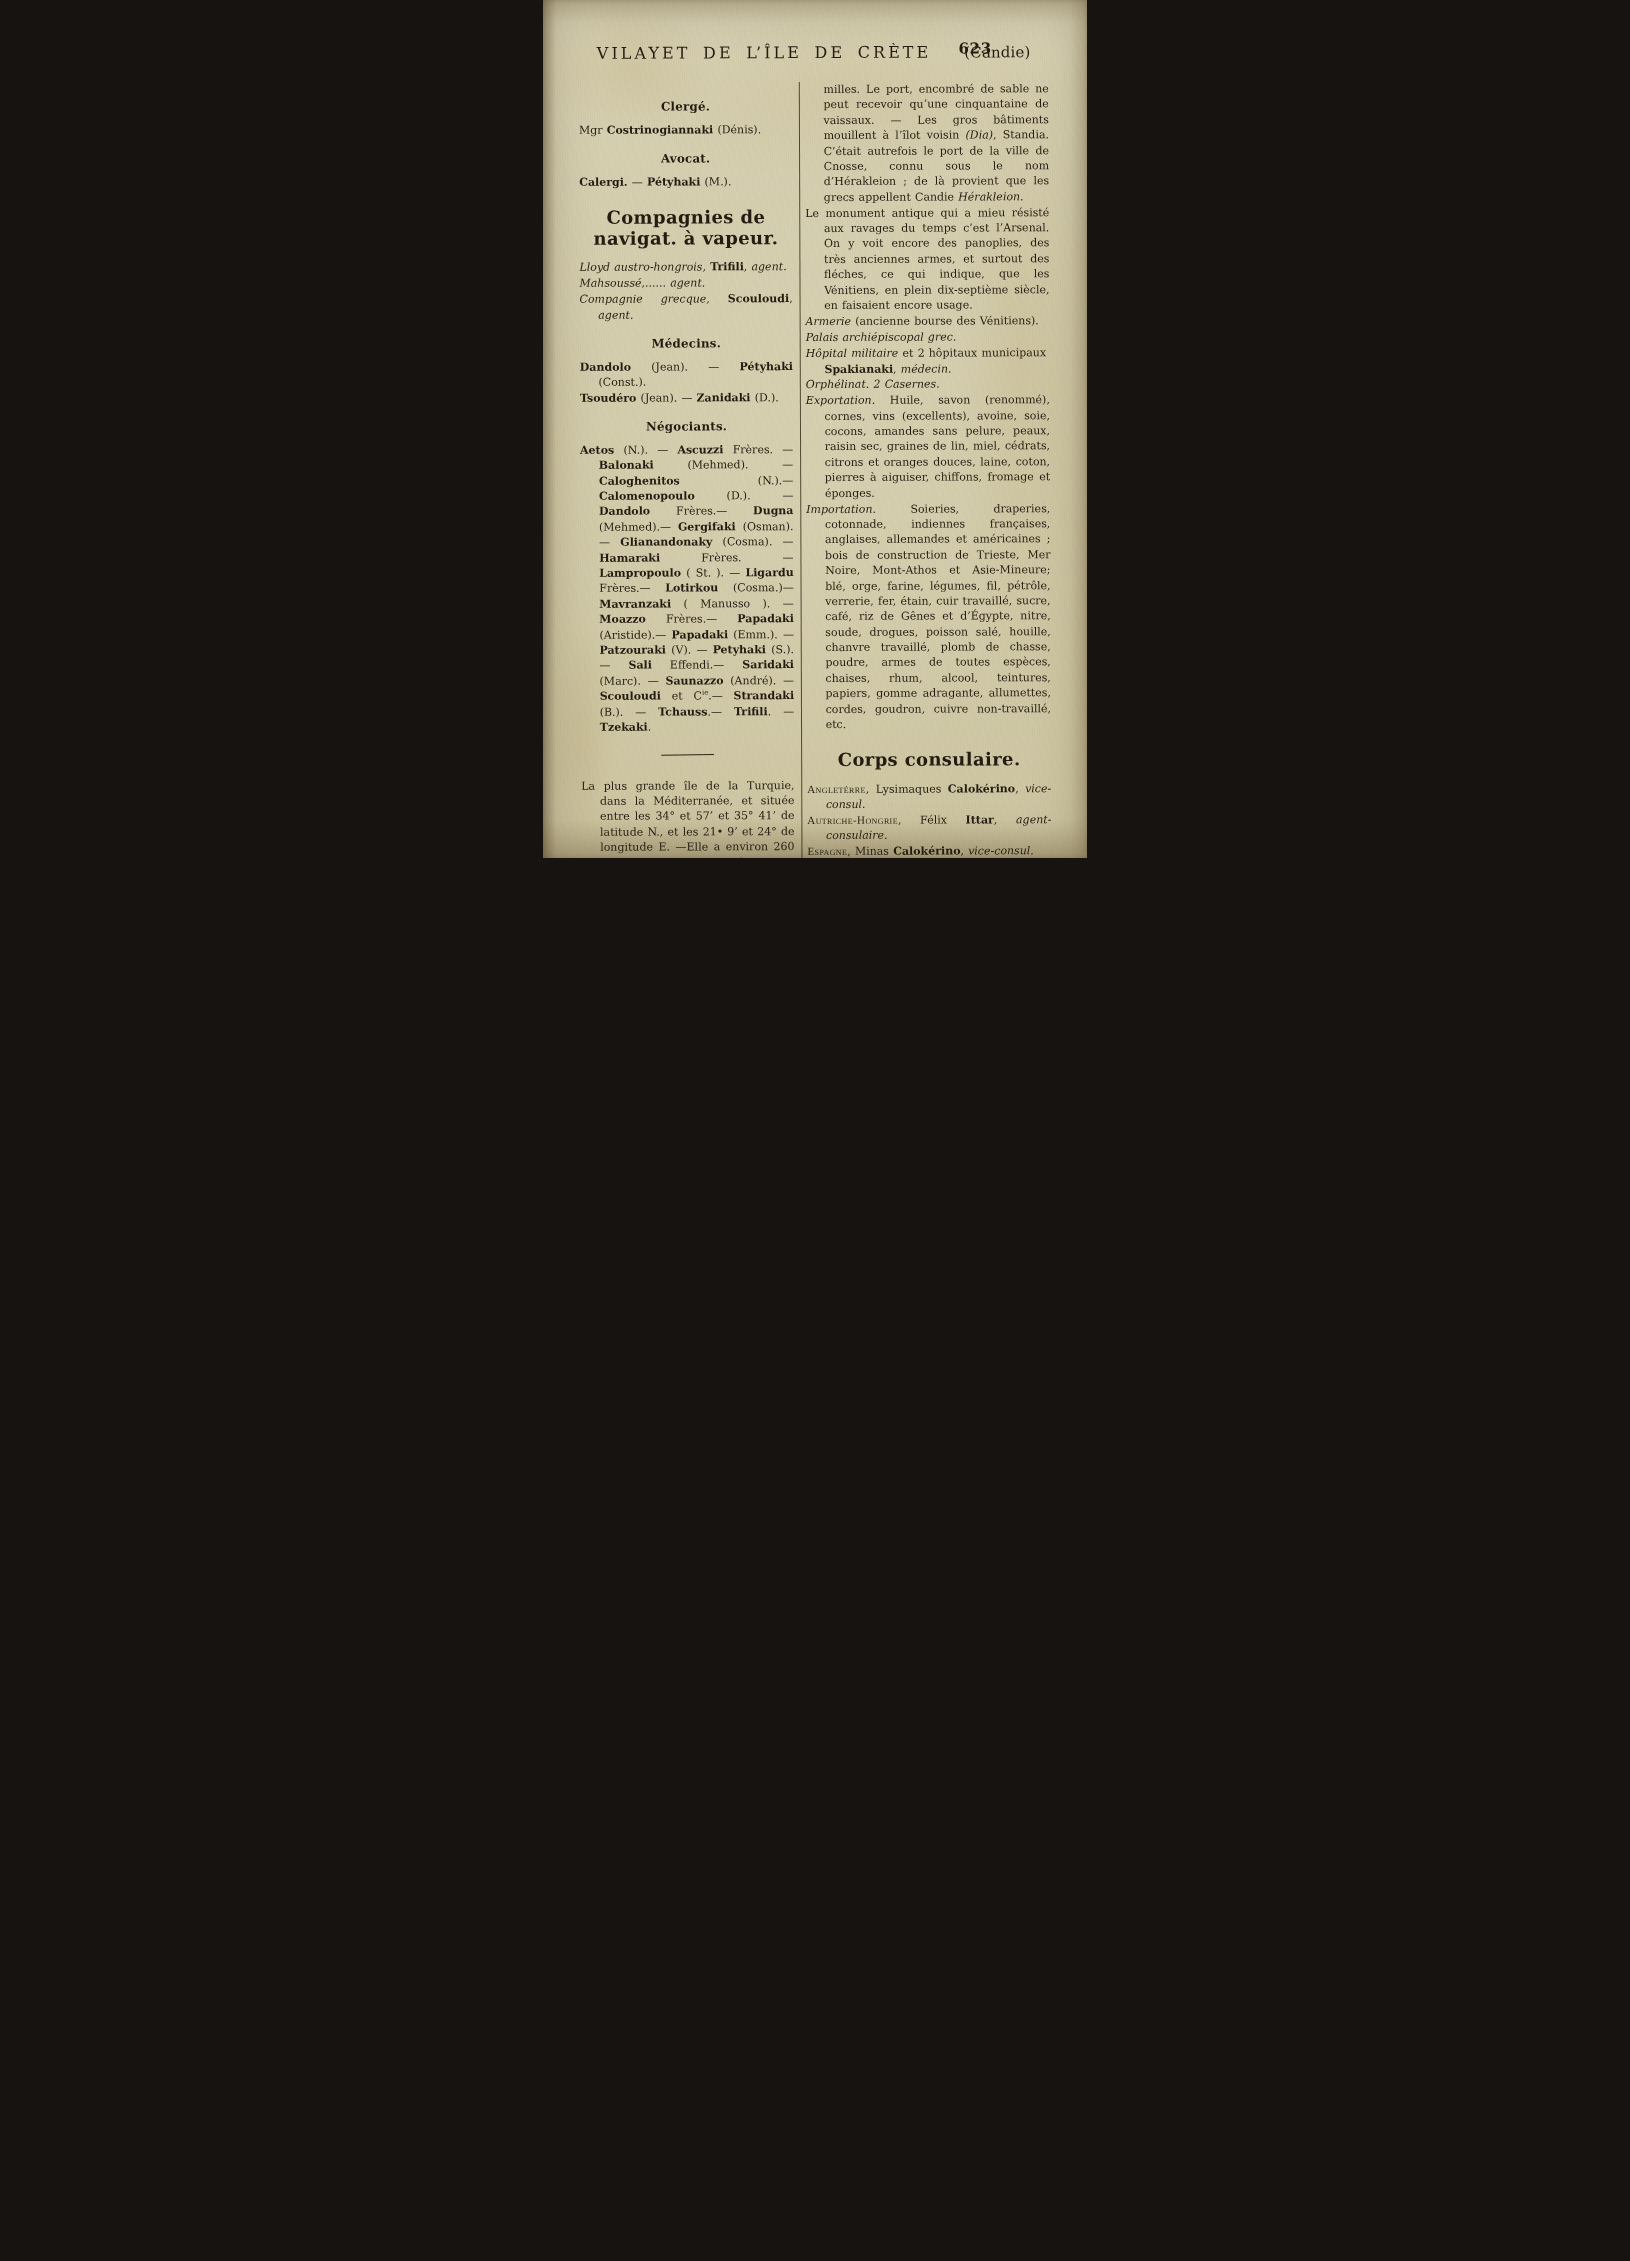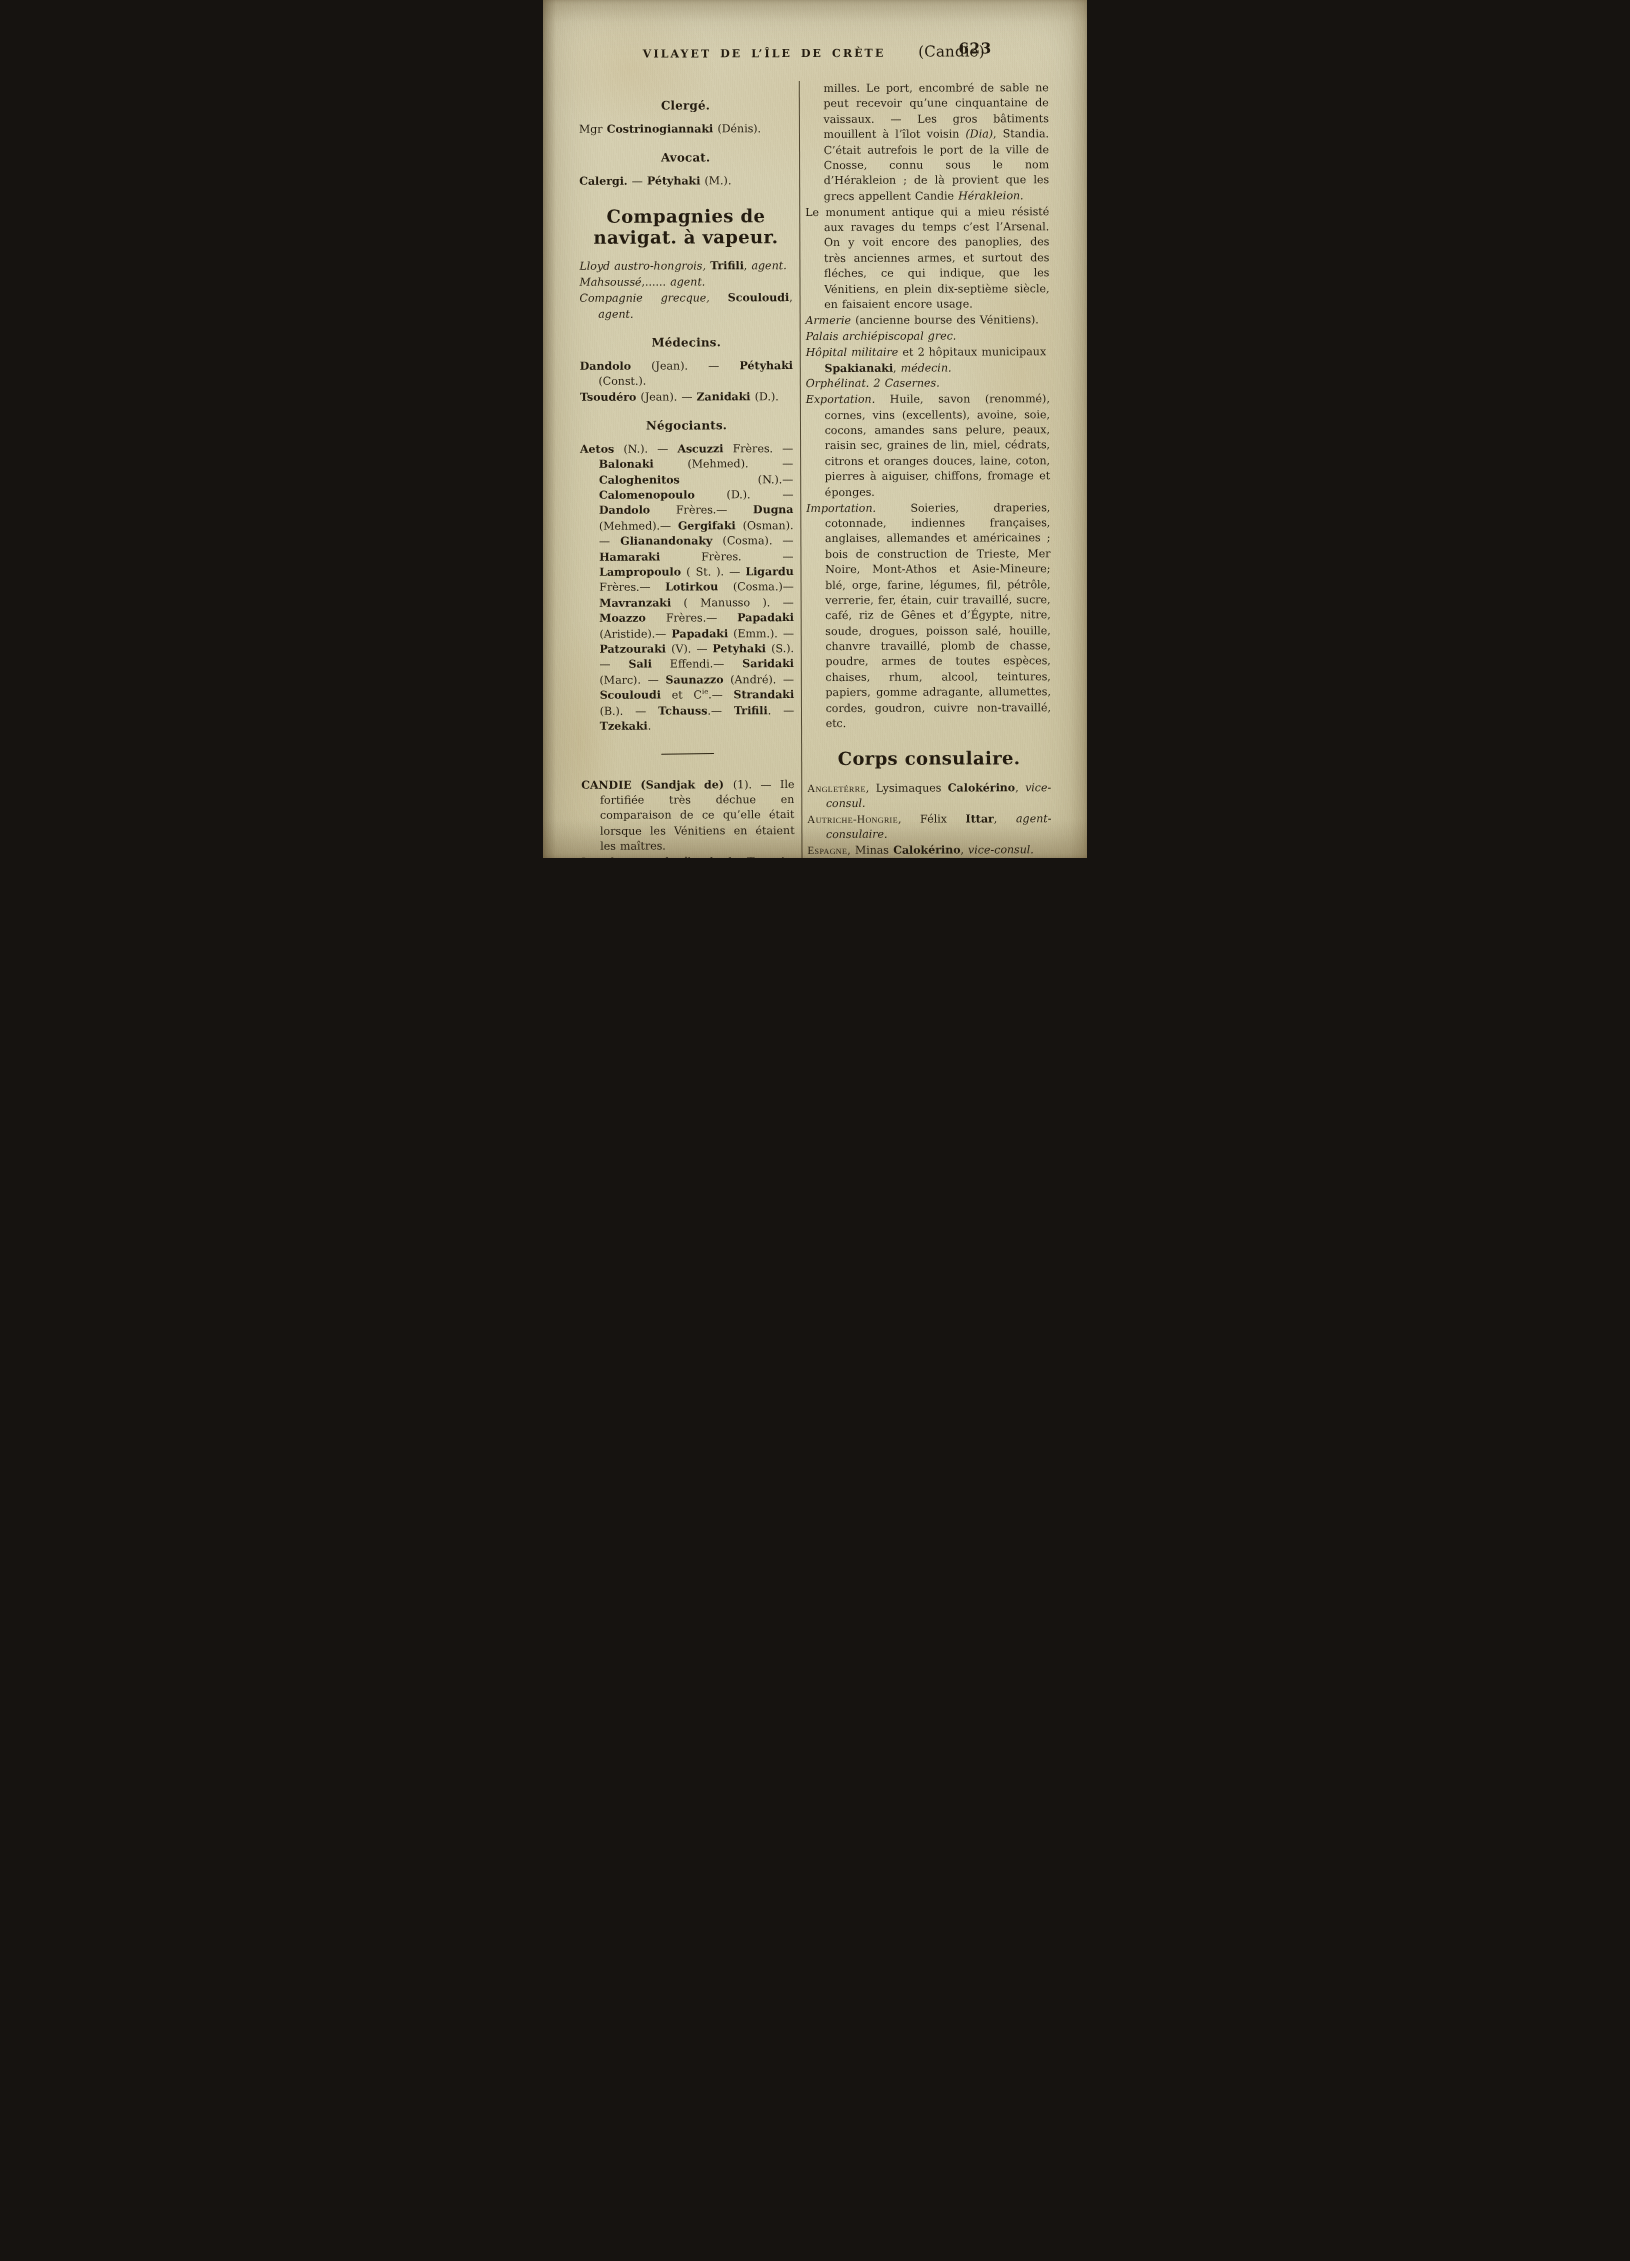--- a/index.html
+++ b/index.html
@@ -33,21 +33,21 @@
     display:flex;flex-direction:column;
   }
   
   .page-header{
     position:relative;
     display:flex;align-items:baseline;justify-content:center;
     gap:9px;
     margin:0 0 20px 0;
   }
   .ph-main{
-    font-size:11px;font-weight:bold;letter-spacing:.19em;
+    font-size:16px;font-weight:normal;letter-spacing:.19em;
     word-spacing:.28em;
   }
   .ph-sub{font-size:15px;letter-spacing:.01em;margin-left:24px;}
   .ph-number{
     position:absolute;right:57px;top:-2.7px;
     font-size:15px;font-weight:bold;letter-spacing:.04em;
   }
   
   .cols{display:flex;align-items:stretch;flex:1;}
   .col{box-sizing:border-box;}
@@ -113,21 +113,20 @@
           <div class="heading large">Compagnies de navigat. à vapeur.</div>
           <p class="para entry"><span class="i">Lloyd austro-hongrois, </span><span class="b">Trifili</span><span>, </span><span class="i">agent.</span></p>
           <p class="para entry"><span class="i">Mahsoussé</span><span>,...... </span><span class="i">agent.</span></p>
           <p class="para entry"><span class="i">Compagnie grecque, </span><span class="b">Scouloudi</span><span>, </span><span class="i">agent.</span></p>
           <div class="heading">Médecins.</div>
           <p class="para entry"><span class="b">Dandolo</span><span> (Jean). — </span><span class="b">Pétyhaki</span><span> (Const.).</span></p>
           <p class="para entry"><span class="b">Tsoudéro</span><span> (Jean). — </span><span class="b">Zanidaki</span><span> (D.).</span></p>
           <div class="heading">Négociants.</div>
           <p class="para entry"><span class="b">Aetos</span><span> (N.). — </span><span class="b">Ascuzzi</span><span> Frères. — </span><span class="b">Balonaki</span><span> (Mehmed). — </span><span class="b">Caloghenitos</span><span> (N.).— </span><span class="b">Calomenopoulo</span><span> (D.). — </span><span class="b">Dandolo</span><span> Frères.— </span><span class="b">Dugna</span><span> (Mehmed).— </span><span class="b">Gergifaki</span><span> (Osman). — </span><span class="b">Glianandonaky</span><span> (Cosma). — </span><span class="b">Hamaraki</span><span> Frères. — </span><span class="b">Lampropoulo</span><span> ( St. ). — </span><span class="b">Ligardu</span><span> Frères.— </span><span class="b">Lotirkou</span><span> (Cosma.)— </span><span class="b">Mavranzaki</span><span> ( Manusso ). — </span><span class="b">Moazzo</span><span> Frères.— </span><span class="b">Papadaki</span><span> (Aristide).— </span><span class="b">Papadaki</span><span> (Emm.). — </span><span class="b">Patzouraki</span><span> (V). — </span><span class="b">Petyhaki</span><span> (S.).— </span><span class="b">Sali</span><span> Effendi.— </span><span class="b">Saridaki</span><span> (Marc). — </span><span class="b">Saunazzo</span><span> (André). — </span><span class="b">Scouloudi</span><span> et C</span><span class="sup">ie</span><span>.— </span><span class="b">Strandaki</span><span> (B.). — </span><span class="b">Tchauss</span><span>.— </span><span class="b">Trifili</span><span>. — </span><span class="b">Tzekaki</span><span>.</span></p>
           <div class="section-divider"></div>
-          <p class="para entry"><span class="b">CANDIE (Sandjak de) </span><span>(1). — Ile fortifiée très déchue en comparaison de ce qu’elle était lorsque les Vénitiens en étaient les maîtres.</span></p>
           <p class="para entry"><span>La plus grande île de la Turquie, dans la Méditerranée, et située entre les 34° et 57’ et 35° 41’ de latitude N., et les 21• 9’ et 24° de longitude E. —Elle a environ 260 kilom. de long de l’Est à l’Ouest, sur 60 kilom. de large du Nord au Sud.</span></p>
         </div>
       <div class="col col-right">
           <p class="para cont"><span>milles. Le port, encombré de sable ne peut recevoir qu’une cinquantaine de vaissaux. — Les gros bâtiments mouillent à l’îlot voisin </span><span class="i">(Dia)</span><span>, Standia. C’était autrefois le port de la ville de Cnosse, connu sous le nom d’Hérakleion ; de là provient que les grecs appellent Candie </span><span class="i">Hérakleion</span><span>.</span></p>
           <p class="para entry"><span>Le monument antique qui a mieu résisté aux ravages du temps c’est l’Arsenal. On y voit encore des panoplies, des très anciennes armes, et surtout des fléches, ce qui indique, que les Vénitiens, en plein dix-septième siècle, en faisaient encore usage.</span></p>
           <p class="para entry"><span class="i">Armerie</span><span> (ancienne bourse des Vénitiens).</span></p>
           <p class="para entry"><span class="i">Palais archiépiscopal grec.</span></p>
           <p class="para entry"><span class="i">Hôpital militaire</span><span> et 2 hôpitaux municipaux</span></p>
           <p class="para indent"><span class="b">Spakianaki</span><span>, </span><span class="i">médecin.</span></p>
           <p class="para entry"><span class="i">Orphélinat. 2 Casernes.</span></p>

